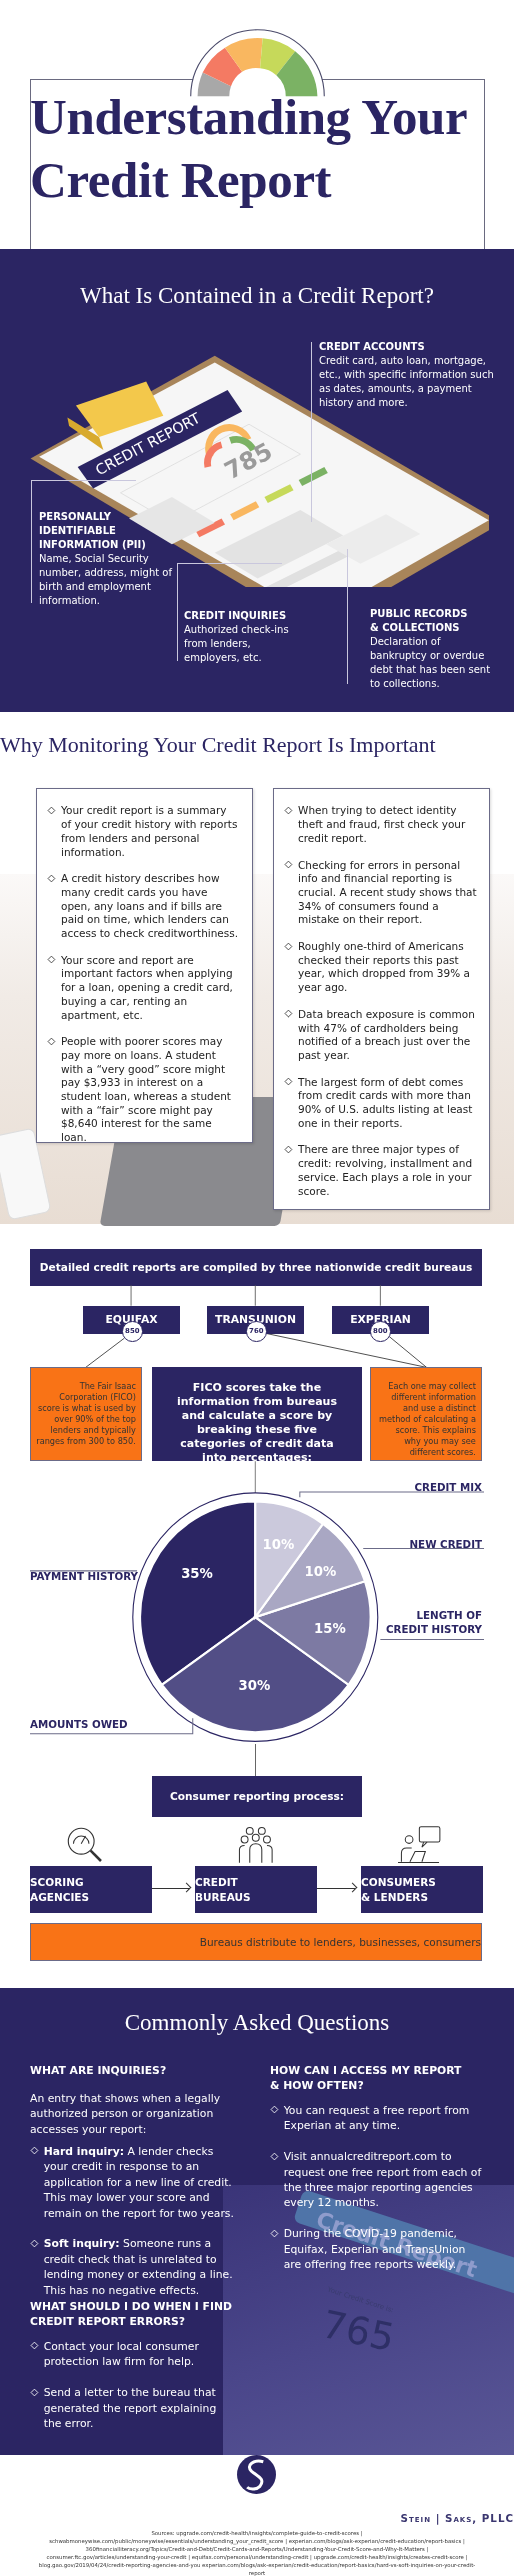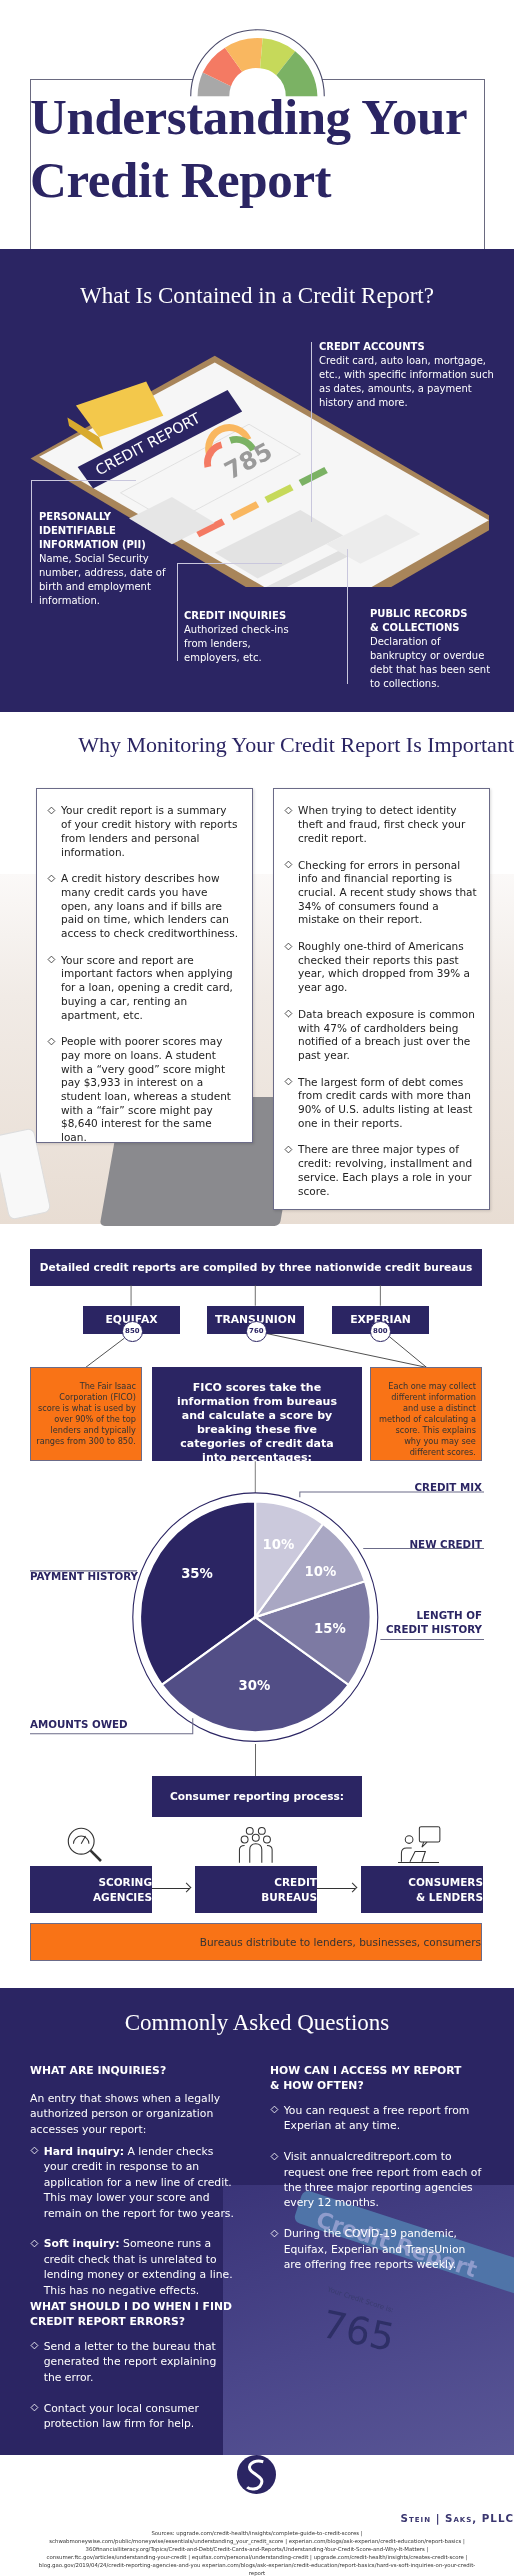--- a/index.html
+++ b/index.html
@@ -16,32 +16,32 @@
   #contained{position:absolute;left:0;top:249px;width:514px;height:463px;background:#2b2563}
   #contained h2{position:absolute;left:0;top:34px;width:514px;text-align:center;font-family:"Liberation Serif","DejaVu Serif",serif;color:#fff;font-weight:normal;font-size:23px}
   .callout{position:absolute;color:#fff;font-size:10px;line-height:14px}
   .callout .h{font-weight:bold}
   .vline{position:absolute;width:0.9px;background:#c9c7dd}
   .hline{position:absolute;height:0.9px;background:#c9c7dd}
 
   
   #monitor{position:absolute;left:0;top:711px;width:514px;height:512px;background:#fff}
   #monitor-bg{position:absolute;left:0;top:874px;width:514px;height:350px;background:linear-gradient(180deg,#fbf9f8 0%,#f1ebe6 35%,#e8ddd3 100%)}
-  #monitor h2{position:absolute;left:0;top:20.6px;width:514px;text-align:right;font-family:"Liberation Serif","DejaVu Serif",serif;color:#2b2563;font-weight:normal;font-size:22px}
+  #monitor h2{position:absolute;left:0;top:20.6px;width:514px;text-align:left;font-family:"Liberation Serif","DejaVu Serif",serif;color:#2b2563;font-weight:normal;font-size:22px}
   .mbox{position:absolute;background:#fff;border:1.3px solid #6b6b88;box-shadow:0.9px 0.9px 2.6px rgba(0,0,0,.15)}
   .mbox ul{list-style:none;padding:15.4px 12px 0 11px}
   .mbox li{position:relative;padding-left:13px;font-size:10.5px;line-height:13.7px;color:#222;margin-bottom:13px}
   .mbox li .dia{position:absolute;left:0;top:2.6px;width:6.9px;height:6.9px;border:1px solid #333;transform:rotate(45deg) scale(.8)}
 
   
   .navybox{position:absolute;background:#2b2563;color:#fff;text-align:center;font-weight:bold}
   .wbox{position:absolute;background:#f97316;border:1.1px solid #6b6b88;text-align:right;color:#333}
   .circ{position:absolute;width:20.6px;height:20.6px;border-radius:50%;background:#fff;border:1.1px solid #2b2563;color:#2b2563;font-size:6.9px;font-weight:bold;text-align:center;line-height:18px}
   .pie-label{position:absolute;font-size:10.3px;font-weight:bold;color:#2b2563;line-height:13.7px}
-  .proc{position:absolute;width:122px;height:47px;background:#2b2563;color:#fff;font-weight:bold;font-size:10.5px;line-height:15.4px;text-align:right;padding-top:8.6px}
+  .proc{position:absolute;width:122px;height:47px;background:#2b2563;color:#fff;font-weight:bold;font-size:10.5px;line-height:15.4px;text-align:left;padding-top:8.6px}
 
   
   #faq{position:absolute;left:0;top:1988px;width:514px;height:467px;background:#2b2563;overflow:hidden}
   #faq-photo{position:absolute;left:223px;top:197px;width:309px;height:283px;background:linear-gradient(160deg,#3a3478 0%,#4a468a 50%,#5b5897 100%)}
   #faq h2{position:absolute;left:0;top:22px;width:514px;text-align:center;font-family:"Liberation Serif","DejaVu Serif",serif;color:#fff;font-weight:normal;font-size:23px}
   .faq-h{position:absolute;color:#fff;font-weight:bold;font-size:10.8px;line-height:15.4px}
   .faq-p{position:absolute;color:#fff;font-size:10.8px;line-height:15.4px}
   .faq-list{position:absolute;list-style:none}
   .faq-list li{position:relative;padding-left:13.7px;color:#fff;font-size:10.8px;line-height:15.4px;margin-bottom:15.4px}
   .faq-list li .dia{position:absolute;left:0.9px;top:3.4px;width:6.9px;height:6.9px;border:1px solid #fff;transform:rotate(45deg) scale(.8)}
@@ -109,21 +109,21 @@
     <div class="h">CREDIT ACCOUNTS</div>
     <div>Credit card, auto loan, mortgage, etc., with specific information such as dates, amounts, a payment history and more.</div>
   </div>
 
   <div class="hline" style="left:31px;top:231px;width:105px"></div>
   <div class="vline" style="left:31px;top:231px;height:123px"></div>
   <div class="callout" style="left:39px;top:261px;width:137px">
     <div class="h">PERSONALLY</div>
     <div class="h">IDENTIFIABLE</div>
     <div class="h">INFORMATION (PII)</div>
-    <div>Name, Social Security number, address, date of birth and employment information.</div>
+    <div>Name, Social Security number, address, might of birth and employment information.</div>
   </div>
 
   <div class="hline" style="left:177px;top:314px;width:105px"></div>
   <div class="vline" style="left:177px;top:314px;height:98px"></div>
   <div class="callout" style="left:184px;top:360px;width:120px">
     <div class="h">CREDIT INQUIRIES</div>
     <div>Authorized check-ins from lenders, employers, etc.</div>
   </div>
 
   <div class="vline" style="left:347px;top:300px;height:135px"></div>
@@ -297,22 +297,22 @@
     <li><span class="dia"></span><span>You can request a free report from Experian at any time.</span></li>
     <li><span class="dia"></span><span>Visit annualcreditreport.com to request one free report from each of the three major reporting agencies every 12 months.</span></li>
     <li><span class="dia"></span><span>During the COVID-19 pandemic, Equifax, Experian and TransUnion are offering free reports weekly.</span></li>
   </ul>
 
   <div class="faq-h" style="left:30px;top:311px">
     <div>WHAT SHOULD I DO WHEN I FIND</div>
     <div>CREDIT REPORT ERRORS?</div>
   </div>
   <ul class="faq-list" style="left:30px;top:351px;width:193px">
+    <li><span class="dia"></span><span>Contact your local consumer protection law firm for help.</span></li>
     <li><span class="dia"></span><span>Send a letter to the bureau that generated the report explaining the error.</span></li>
-    <li><span class="dia"></span><span>Contact your local consumer protection law firm for help.</span></li>
   </ul>
 </section>
 
 <footer id="footer">
   <svg class="abs" style="left:237px;top:0" width="39" height="39" viewBox="0 0 46 46">
     <circle cx="23" cy="23" r="23" fill="#2b2563"></circle>
     <path d="M31,8 C20,5 10,12 17,19 C24,25 34,28 27,37 C22,42 14,40 12,38" fill="none" stroke="#fff" stroke-width="3.5"></path>
   </svg>
   <div id="firm">Stein | Saks, PLLC</div>
   <div id="sources">Sources: upgrade.com/credit-health/insights/complete-guide-to-credit-scores | schwabmoneywise.com/public/moneywise/essentials/understanding_your_credit_score | experian.com/blogs/ask-experian/credit-education/report-basics | 360financialliteracy.org/Topics/Credit-and-Debt/Credit-Cards-and-Reports/Understanding-Your-Credit-Score-and-Why-It-Matters | consumer.ftc.gov/articles/understanding-your-credit | equifax.com/personal/understanding-credit | upgrade.com/credit-health/insights/creates-credit-score | blog.gao.gov/2019/04/24/credit-reporting-agencies-and-you experian.com/blogs/ask-experian/credit-education/report-basics/hard-vs-soft-inquiries-on-your-credit-report</div>

